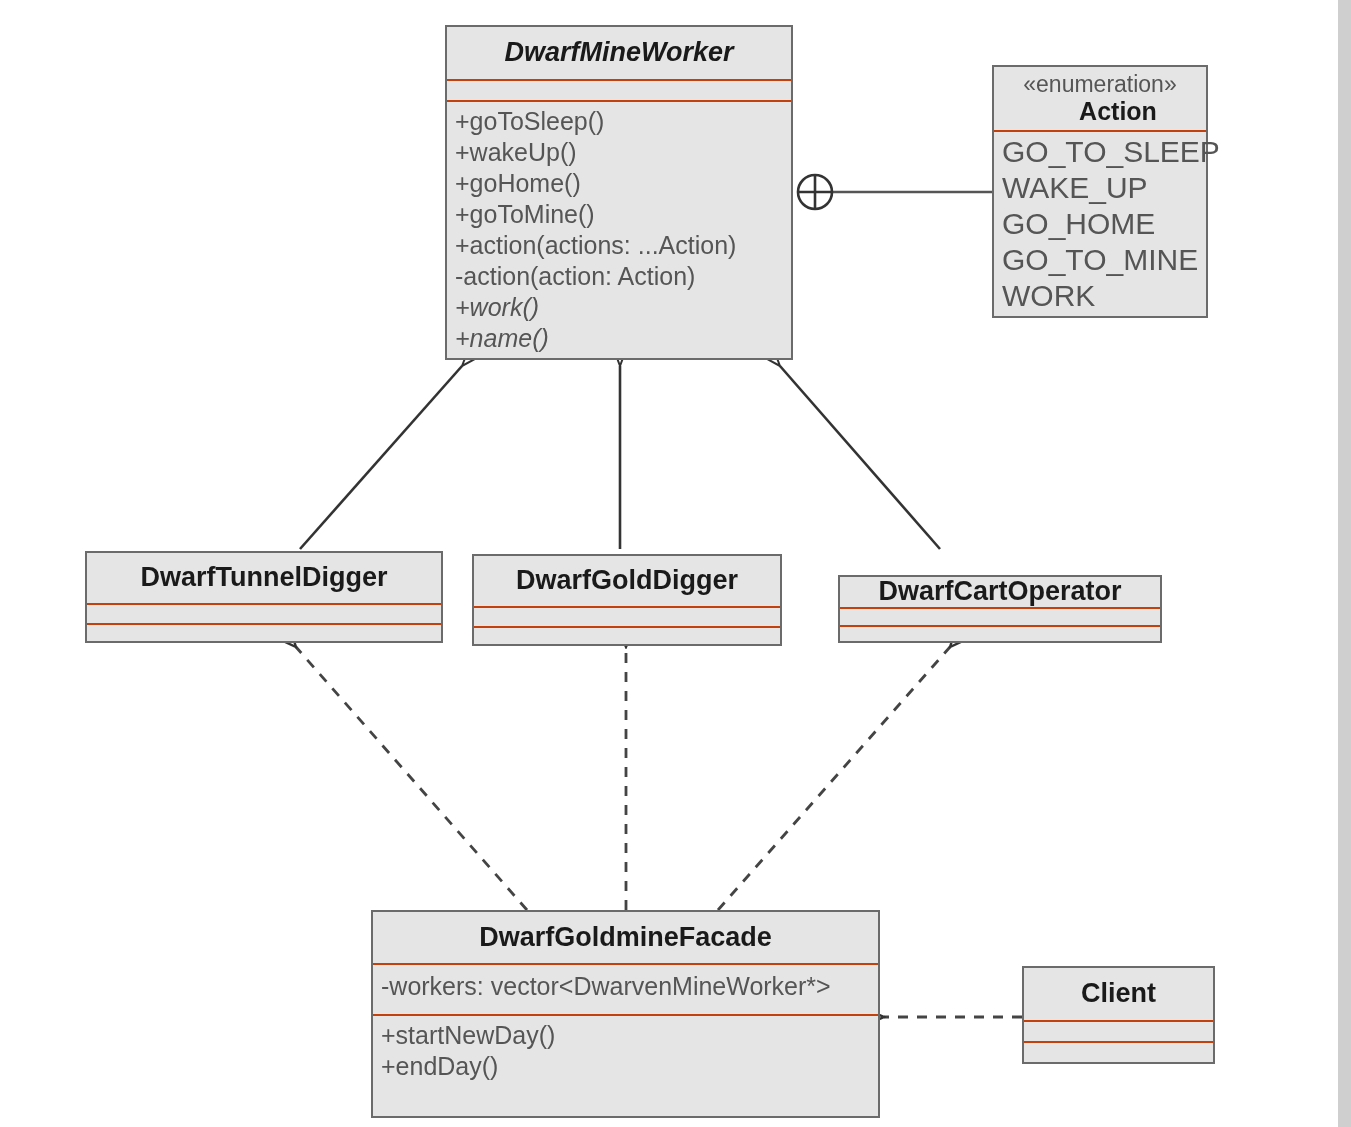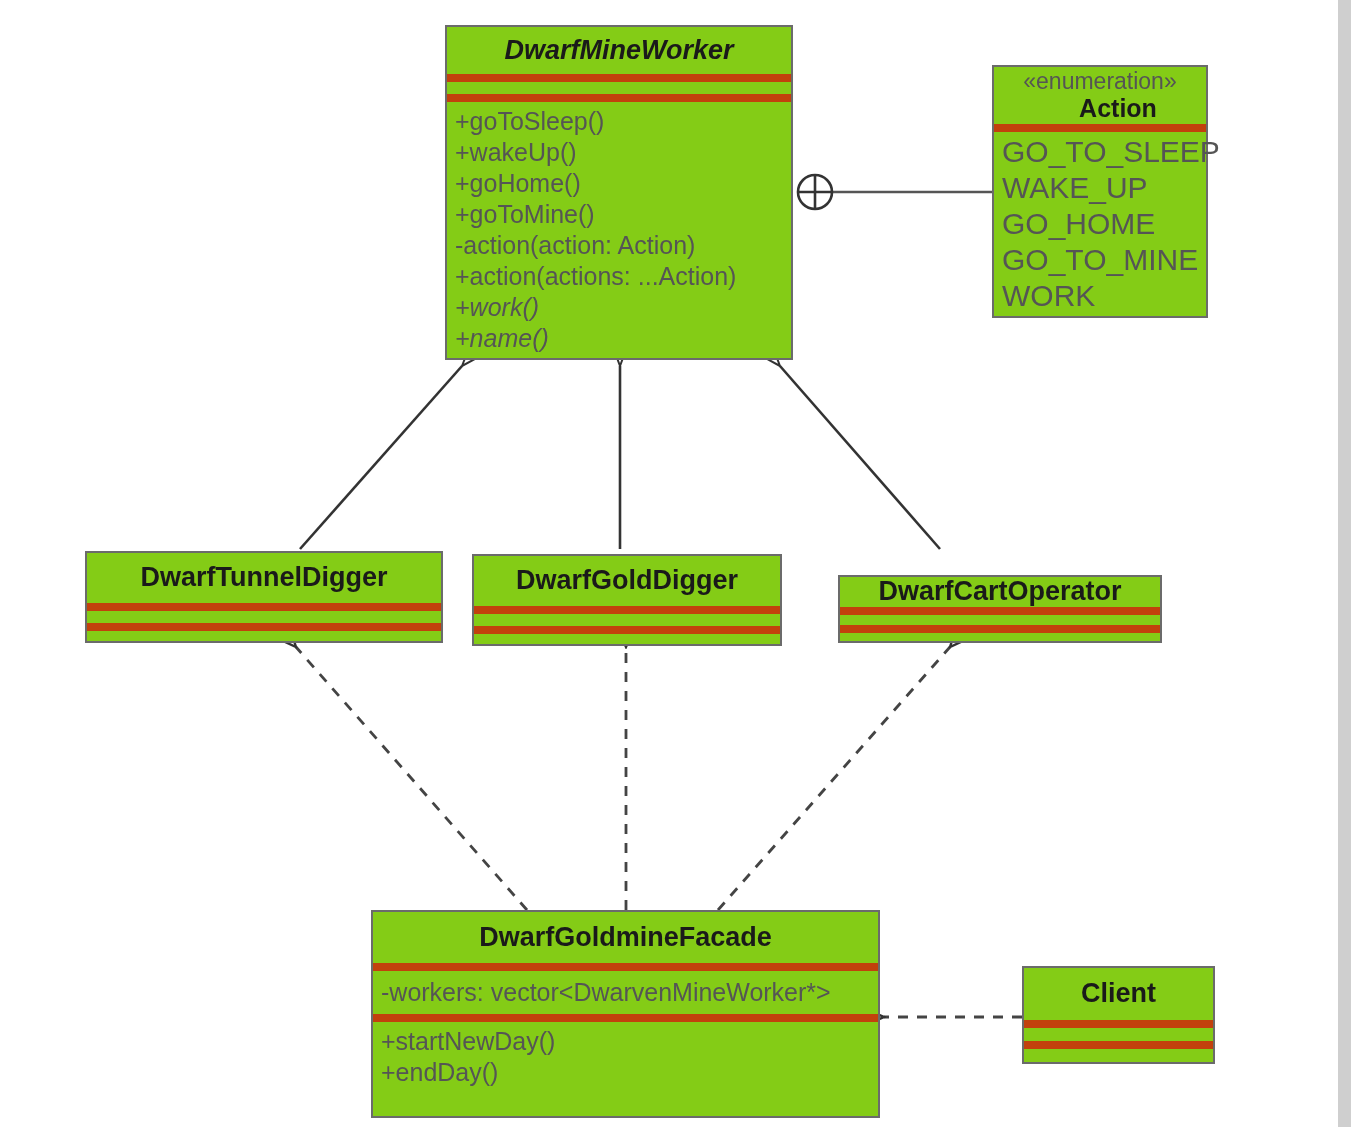--- a/index.html
+++ b/index.html
@@ -36,31 +36,31 @@
     position: absolute;
     left: 0;
     top: 0;
     width: 1351px;
     height: 1127px;
     pointer-events: none;
   }
   .uml-box {
     position: absolute;
     box-sizing: border-box;
-    background: #84cc16;
+    background: #e5e5e5;
     border: 2px solid #6b6b6b;
     display: flex;
     flex-direction: column;
   }
   .compartment {
     box-sizing: border-box;
     position: relative;
   }
   .compartment + .compartment {
-    border-top: 8px solid #c2410c;
+    border-top: 2px solid #c2410c;
   }
   .title-cmp {
     display: flex;
     flex-direction: column;
     align-items: center;
     justify-content: center;
     text-align: center;
   }
   .cls-title {
     font-size: 27px;
@@ -183,22 +183,22 @@
     <div class="compartment title-cmp" style="height:53px;">
       <span class="cls-title abstract">DwarfMineWorker</span>
     </div>
     <div class="compartment empty-cmp" style="height:21px;"></div>
     <div class="compartment" style="flex:1 1 auto;">
       <ul class="member-list">
         <li>+goToSleep()</li>
         <li>+wakeUp()</li>
         <li>+goHome()</li>
         <li>+goToMine()</li>
+        <li>+action(actions: ...Action)</li>
         <li>-action(action: Action)</li>
-        <li>+action(actions: ...Action)</li>
         <li class="abstract-member">+work()</li>
         <li class="abstract-member">+name()</li>
       </ul>
     </div>
   </div>
 
   <div class="uml-box" style="left:992px; top:65px; width:216px; height:253px;">
     <div class="compartment title-cmp" style="height:83px;">
       <span class="stereotype">«enumeration»</span>
       <span class="enum-name">Action</span>

